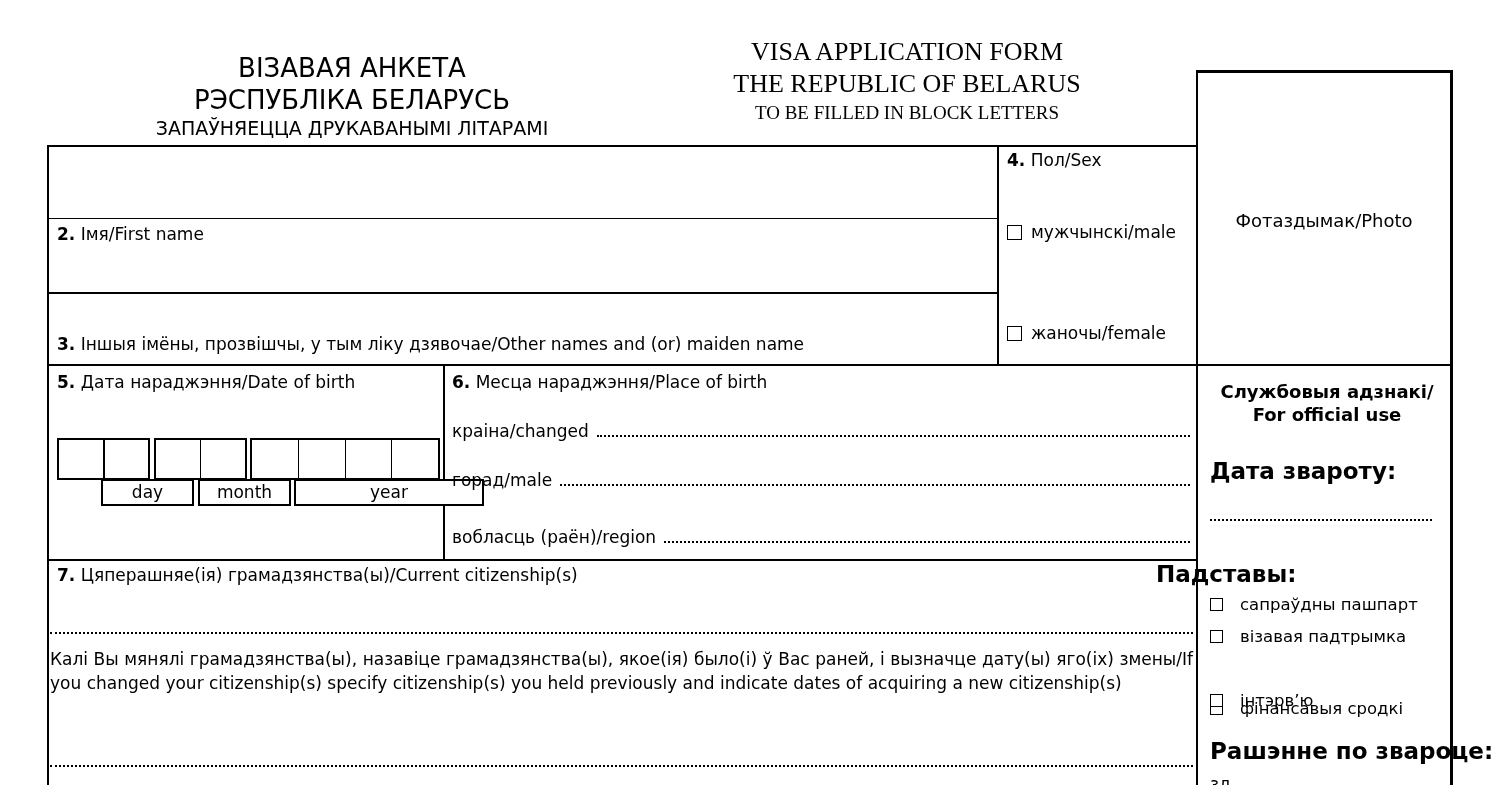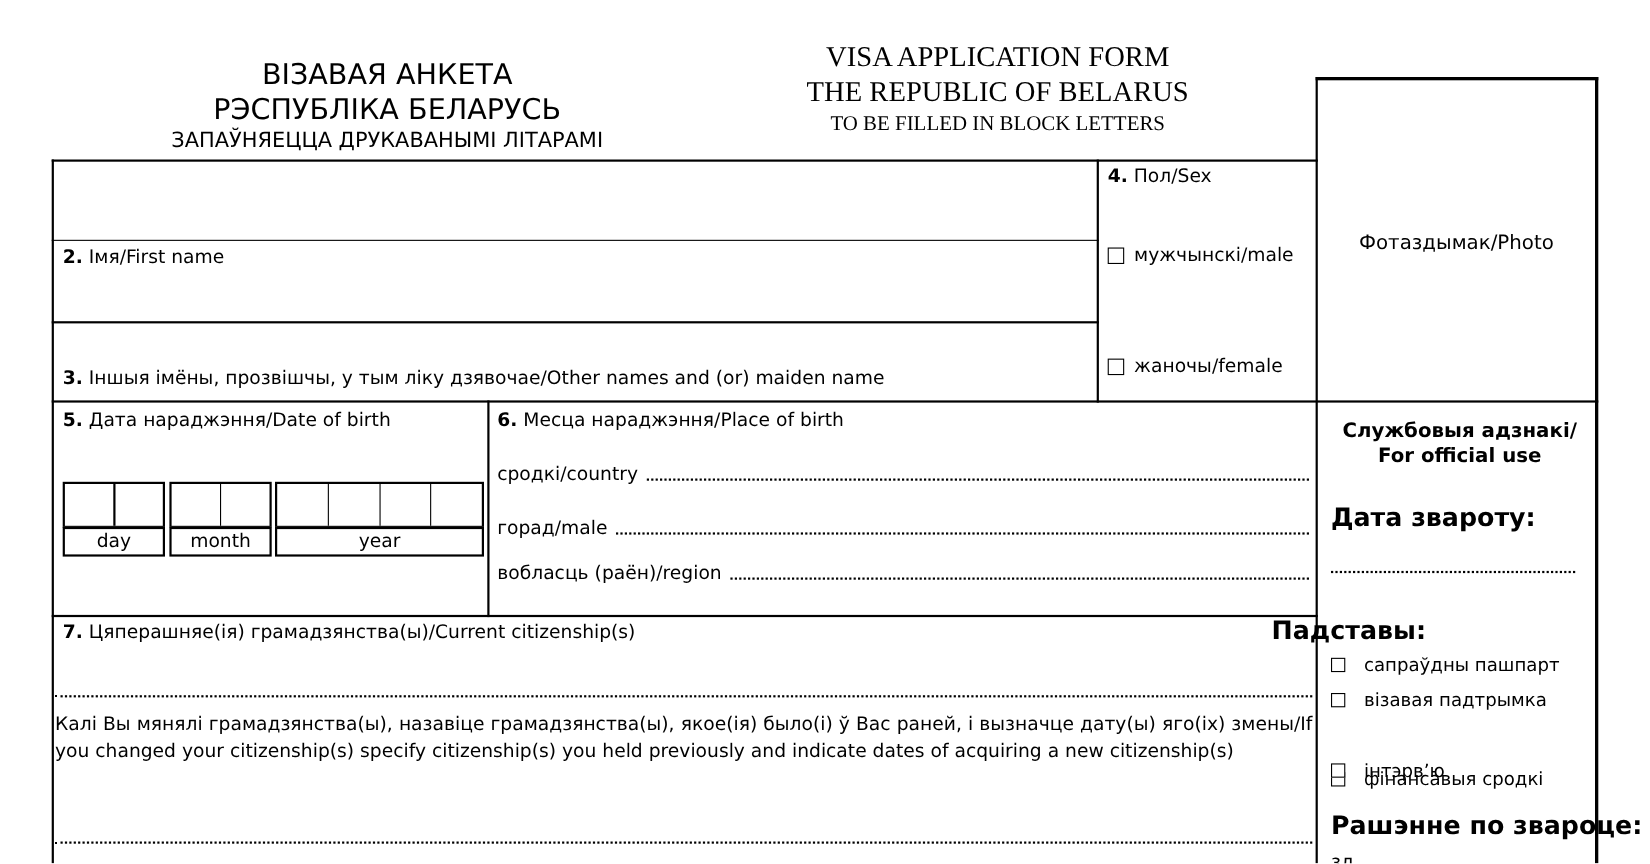--- a/index.html
+++ b/index.html
@@ -17,21 +17,21 @@
   .cbx{display:inline-block;width:15px;height:15px;border:1.5px solid #000;background:#fff;
        flex:0 0 auto;box-sizing:border-box;}
   .cbx.small{width:13px;height:13px;}
   .opt{display:flex;align-items:center;gap:9px;font-size:17px;white-space:nowrap;}
   
   .dob-group{display:flex;border:2px solid #000;height:42px;box-sizing:border-box;background:#fff;}
   .dob-cell{flex:1;border-left:1px solid #000;}
   .dob-cell:first-child{border-left:none;}
   .dob-cell.thick{border-left:2px solid #000;}
   .dob-label{border:2px solid #000;height:27px;box-sizing:border-box;text-align:center;
-             font-size:17px;line-height:23px;background:#fff;}
+             font-size:17px;line-height:23px;background:#fff;margin-left:44px;}
   
   .leader-row{display:flex;align-items:flex-end;font-size:17px;white-space:nowrap;}
   .leader{flex:1 1 auto;border-bottom:2px dotted #000;margin:0 0 4px 8px;height:1px;}
   .dotline{border-bottom:2px dotted #000;height:12px;}
   
   .note{font-size:17px;line-height:23.5px;text-align:justify;}
   
   .sb-bold{font-weight:bold;font-size:23px;white-space:nowrap;}
   .sb-title{font-weight:bold;font-size:18px;line-height:23px;text-align:center;}
   .sb-opt{display:flex;align-items:center;gap:17px;font-size:16.5px;white-space:nowrap;}
@@ -117,28 +117,28 @@
   </div>
   <div class="abs dob-label" style="left:250px;top:479px;width:190px;">
     <span>year</span>
   </div>
 
   <div class="abs flabel" style="left:452px;top:372px;">
     <span class="num">6.</span>
     <span>Месца нараджэння/Place of birth</span>
   </div>
   <div class="abs leader-row" style="left:452px;top:421px;width:738px;">
-    <span>сродкі/country</span>
+    <span>краіна/changed</span>
     <span class="leader"></span>
   </div>
   <div class="abs leader-row" style="left:452px;top:470px;width:738px;">
     <span>горад/male</span>
     <span class="leader"></span>
   </div>
-  <div class="abs leader-row" style="left:452px;top:511px;width:738px;justify-content:space-between;">
+  <div class="abs leader-row" style="left:452px;top:527px;width:738px;justify-content:space-between;">
     <span>вобласць (раён)/region</span>
     <span class="leader"></span>
   </div>
 
   <div class="abs flabel" style="left:57px;top:565px;">
     <span class="num">7.</span>
     <span>Цяперашняе(ія) грамадзянства(ы)/Current citizenship(s)</span>
   </div>
   <div class="abs dotline" style="left:50px;top:620px;width:1143px;"></div>
   <div class="abs note" style="left:50px;top:648px;width:1143px;">Калі Вы мянялі грамадзянства(ы), назавіце грамадзянства(ы), якое(ія) было(і) ў Вас раней, і вызначце дату(ы) яго(іх) змены/If you changed your citizenship(s) specify citizenship(s) you held previously and indicate dates of acquiring a new citizenship(s)</div>

